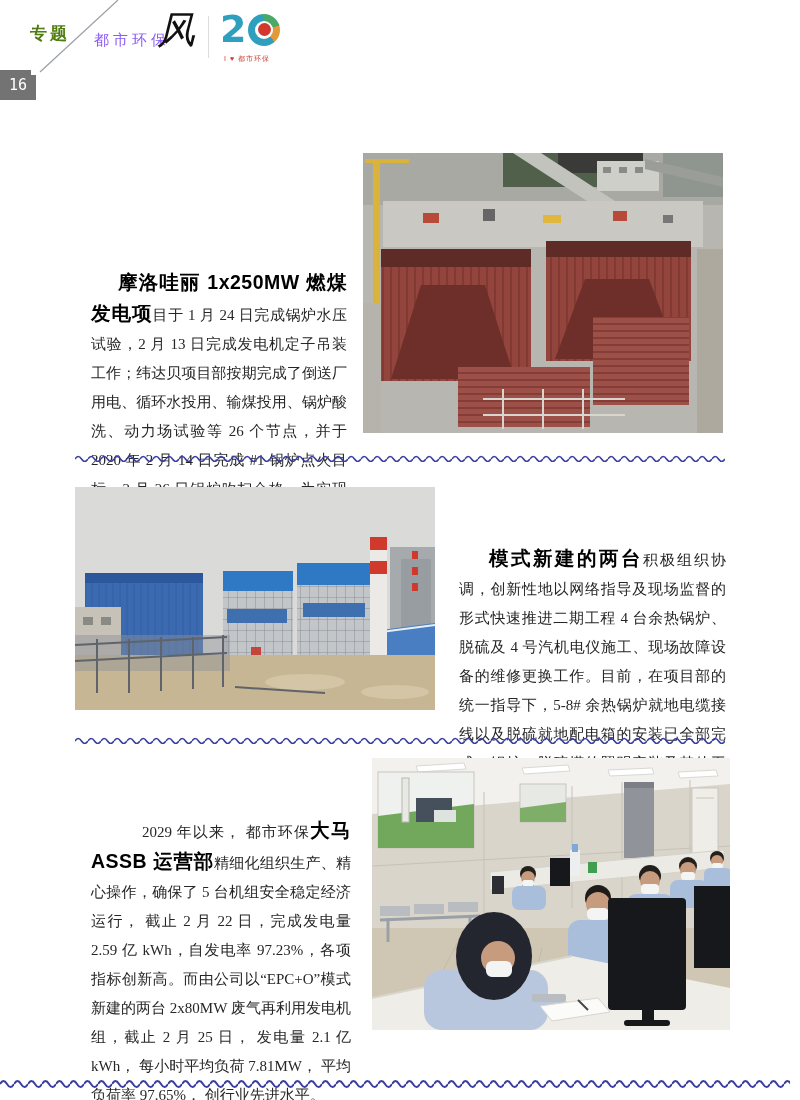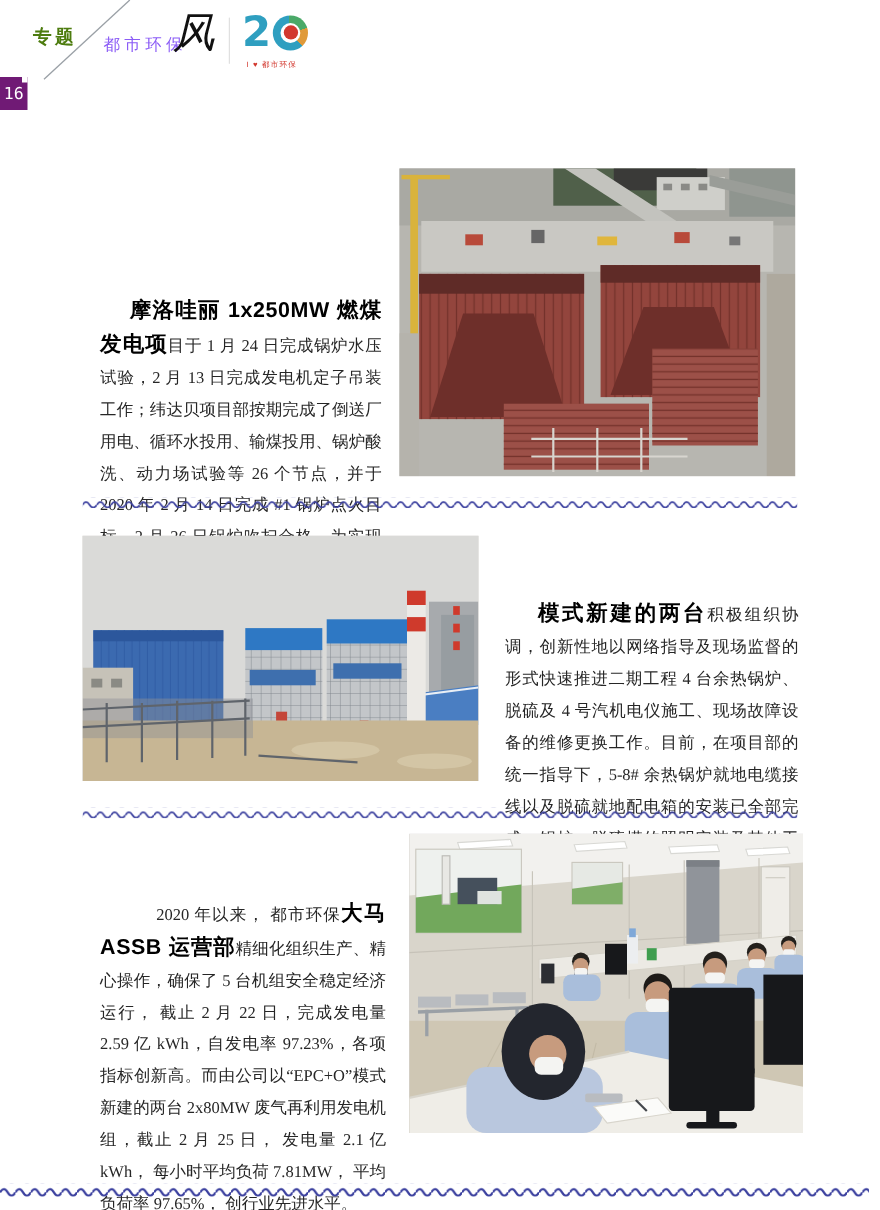--- a/index.html
+++ b/index.html
@@ -13,21 +13,21 @@
   .brand-mark{position:absolute;left:157px;top:10px;font-size:38px;line-height:40px;color:#111;
               font-family:"DejaVu Serif",serif;font-style:italic}
   .vdiv{position:absolute;left:208px;top:16px;width:1px;height:42px;background:#ddd}
   .logo20{position:absolute;left:220px;top:12px;display:flex;align-items:flex-start}
   .logo2{font-size:38px;font-weight:bold;color:#2f9fc0;line-height:34px;font-family:"DejaVu Sans",sans-serif}
   .logo0{position:relative;width:32px;height:32px;border-radius:50%;margin-left:2px;margin-top:2px;
          background:conic-gradient(from 210deg,#2f9fc0 0 40%,#4aa968 40% 62%,#e09a3a 62% 80%,#2f9fc0 80%)}
   .logo0::before{content:"";position:absolute;inset:7px;background:#fff;border-radius:50%}
   .logo0::after{content:"";position:absolute;left:10px;top:9px;width:13px;height:13px;background:#d2382e;border-radius:50%}
   .tagline{position:absolute;left:224px;top:54px;font-size:7px;color:#d2382e;letter-spacing:1px}
-  .page-tab{position:absolute;left:0;top:70px;width:25px;height:30px;background:#701a75;color:#fff;
+  .page-tab{position:absolute;left:0;top:70px;width:36px;height:30px;background:#737373;color:#fff;
             display:flex;align-items:center;justify-content:center;font-size:15px;font-family:"DejaVu Sans Mono",monospace}
   .page-tab::after{content:"";position:absolute;right:0;top:0;width:5px;height:5px;background:#fff}
 
   
   .photo{position:absolute;overflow:hidden;background:#cfcecb}
   .photo svg{display:block;width:100%;height:100%}
   #photo1{left:363px;top:153px;width:360px;height:280px}
   #photo2{left:75px;top:487px;width:360px;height:223px}
   #photo3{left:372px;top:758px;width:358px;height:272px}
 
@@ -195,21 +195,21 @@
   <svg class="divider" id="div2" viewBox="0 0 650 10" preserveAspectRatio="none">
     <defs>
       <pattern id="wavb" width="13" height="10" patternUnits="userSpaceOnUse">
         <path d="M0,7 Q3.25,2 6.5,7 T13,7" fill="none" stroke="#3a3f9e" stroke-width="1.6"></path>
       </pattern>
     </defs>
     <rect width="650" height="10" fill="url(#wavb)"></rect>
   </svg>
 
   <div class="art" id="art3">
-    <p><span>2020 年以来， 都市环保</span><span class="lead">大马 ASSB 运营部</span><span>精细化组织生产、精心操作，确保了 5 台机组安全稳定经济运行， 截止 2 月 22 日，完成发电量 2.59 亿 kWh，自发电率 97.23%，各项指标创新高。而由公司以“EPC+O”模式新建的两台 2x80MW 废气再利用发电机组，截止 2 月 25 日， 发电量 2.1 亿 kWh， 每小时平均负荷 7.81MW， 平均负荷率 97.65%， 创行业先进水平。</span></p>
+    <p><span>2029 年以来， 都市环保</span><span class="lead">大马 ASSB 运营部</span><span>精细化组织生产、精心操作，确保了 5 台机组安全稳定经济运行， 截止 2 月 22 日，完成发电量 2.59 亿 kWh，自发电率 97.23%，各项指标创新高。而由公司以“EPC+O”模式新建的两台 2x80MW 废气再利用发电机组，截止 2 月 25 日， 发电量 2.1 亿 kWh， 每小时平均负荷 7.81MW， 平均负荷率 97.65%， 创行业先进水平。</span></p>
   </div>
   <div class="photo" id="photo3">
     <svg viewBox="0 0 358 272" preserveAspectRatio="none">
       <rect width="358" height="175" fill="#d9d5cb"></rect>
       <polygon points="0,0 358,0 358,26 0,56" fill="#f2f1ee"></polygon>
       <g fill="#ffffff" stroke="#d8d8d4">
         <polygon points="44,8 92,5 94,11 46,14"></polygon>
         <polygon points="150,10 196,7 198,13 152,16"></polygon>
         <polygon points="236,12 280,10 282,16 238,18"></polygon>
         <polygon points="306,14 344,12 346,18 308,20"></polygon>

